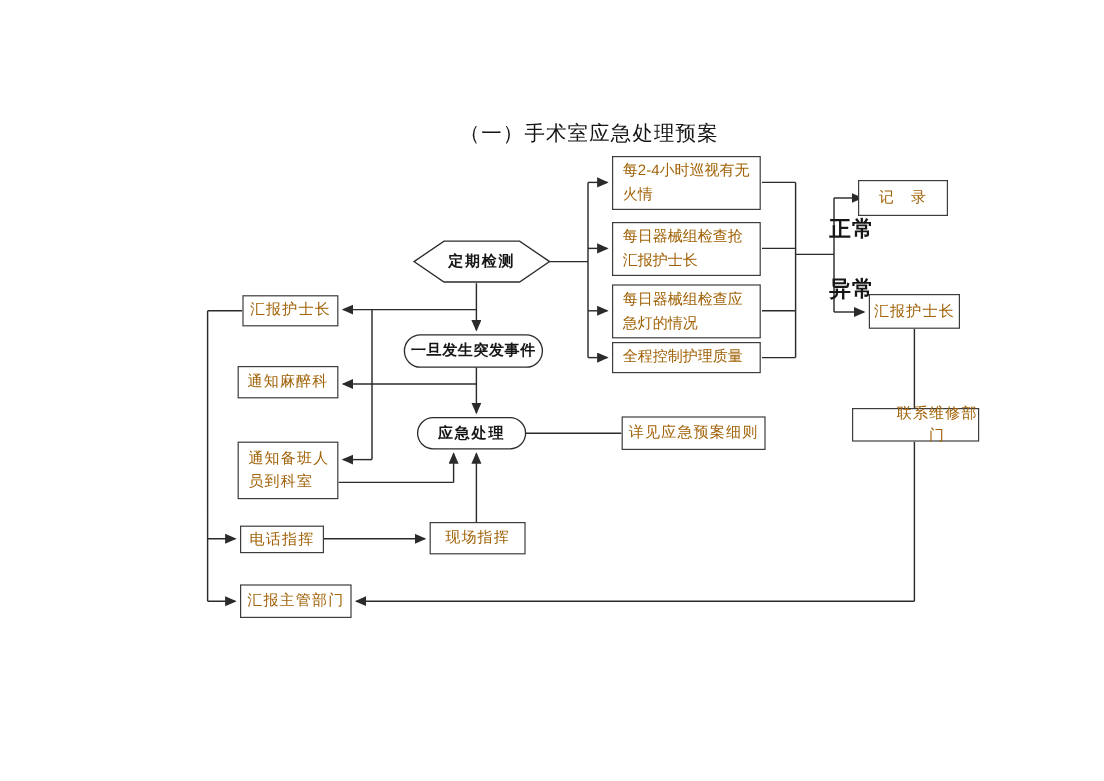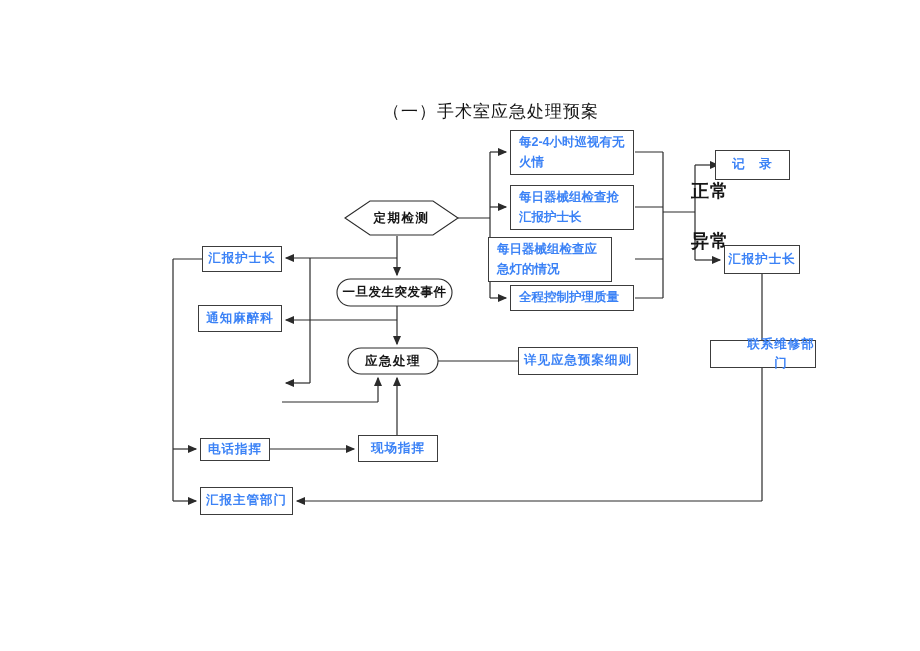--- a/index.html
+++ b/index.html
@@ -8,21 +8,21 @@
     font-family:"Liberation Sans","DejaVu Sans",sans-serif; overflow:hidden;
   }
   .title {
     position:absolute; left:383px; top:100px;
     font-family:"Liberation Serif","DejaVu Serif",serif;
     font-size:17px; color:#141414; letter-spacing:1px; white-space:nowrap;
   }
   .node {
     position:absolute; box-sizing:border-box;
     border:1px solid #3c3c3c; background:#ffffff;
-    color:#3b82f6; font-weight:bold; font-size:12.5px;
+    color:#a16207; font-weight:normal; font-size:12.5px;
     display:flex; align-items:center; line-height:1.55;
   }
   .node.center { justify-content:center; text-align:center; letter-spacing:1px; }
   .node.leftal { padding:0 4px 0 8px; text-align:left; white-space:pre-line; letter-spacing:0; }
   .shape-label {
     position:absolute; display:flex; align-items:center; justify-content:center;
     font-weight:bold; font-size:12.5px; letter-spacing:1.5px; color:#161616;
     pointer-events:none;
   }
   .edge-label {
@@ -85,36 +85,38 @@
 
     <polygon class="cshape" points="345,218 370,201 433,201 458,218 433,235 370,235"></polygon>
     <rect class="cshape" x="337" y="279" width="115" height="27" rx="13.5" ry="13.5"></rect>
     <rect class="cshape" x="348" y="348" width="90" height="26" rx="13" ry="13"></rect>
   </svg>
 
   <div class="node leftal" style="left:510px; top:130px; width:124px; height:45px;">每2-4小时巡视有无
 火情</div>
   <div class="node leftal" style="left:510px; top:185px; width:124px; height:45px;">每日器械组检查抢
 汇报护士长</div>
-  <div class="node leftal" style="left:488px; top:237px; width:124px; height:45px;">每日器械组检查应
+  <div class="node leftal" style="left:510px; top:237px; width:124px; height:45px;">每日器械组检查应
 急灯的情况</div>
   <div class="node leftal" style="left:510px; top:285px; width:124px; height:26px;">全程控制护理质量</div>
 
   <div class="node center" style="left:715px; top:150px; width:75px; height:30px;">记　录</div>
   <div class="node center" style="left:724px; top:245px; width:76px; height:29px;">汇报护士长</div>
   <div class="node center" style="left:710px; top:340px; width:106px; height:28px;padding-left:36px;">联系维修部门</div>
 
   <div class="edge-label" style="left:691px; top:179px;">正常</div>
   <div class="edge-label" style="left:691px; top:229px;">异常</div>
 
   <div class="shape-label" style="left:345px; top:201px; width:113px; height:34px;">定期检测</div>
   <div class="shape-label" style="left:337px; top:279px; width:115px; height:27px; letter-spacing:0.5px;">一旦发生突发事件</div>
   <div class="shape-label" style="left:348px; top:348px; width:90px; height:26px;">应急处理</div>
 
   <div class="node center" style="left:202px; top:246px; width:80px; height:26px;">汇报护士长</div>
   <div class="node center" style="left:198px; top:305px; width:84px; height:27px;">通知麻醉科</div>
+  <div class="node leftal" style="left:198px; top:368px; width:84px; height:48px; letter-spacing:1px;">通知备班人
+员到科室</div>
   <div class="node center" style="left:200px; top:438px; width:70px; height:23px;text-align:center;">电话指挥</div>
   <div class="node center" style="left:200px; top:487px; width:93px; height:28px;">汇报主管部门</div>
 
   <div class="node center" style="left:358px; top:435px; width:80px; height:27px;">现场指挥</div>
   <div class="node center" style="left:518px; top:347px; width:120px; height:28px;">详见应急预案细则</div>
 
 </div>
 
 </body></html>

